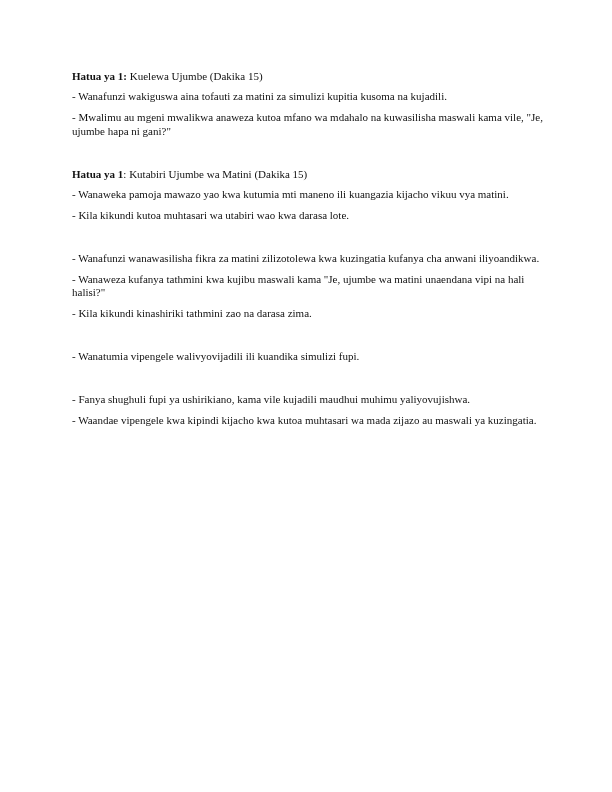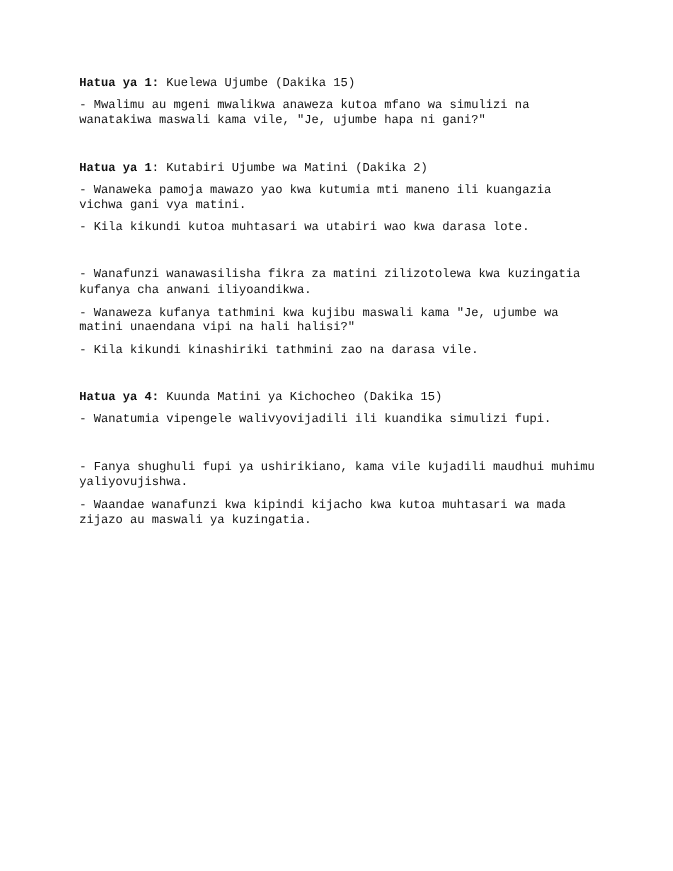--- a/index.html
+++ b/index.html
@@ -3,56 +3,56 @@
   <meta charset="utf-8">
   <style>
     html, body { margin: 0; padding: 0; background: #ffffff; }
     body {
       width: 612px; height: 792px; position: relative; overflow: hidden;
       font-family: "Liberation Serif", "DejaVu Serif", serif;
       color: #111111;
       font-size: 11px;
       line-height: 13.4px;
     }
-    .page { position: absolute; left: 72px; top: 70px; width: 474px; font-family: Liberation Mono, monospace; }
+    .page { position: absolute; left: 72px; top: 70px; width: 474px; }
     .section { margin: 0; }
     .heading { margin: 0 0 7px 0; }
     .heading b { font-weight: bold; }
     .para { margin: 0 0 7.5px 0; }
     .gap1 { height: 22px; }
   </style>
 </head>
 <body>
 
 <div class="page">
 
   <div class="section">
     <p class="heading"><b>Hatua ya 1:</b><span> Kuelewa Ujumbe (Dakika 15)</span></p>
-    <p class="para">- Mwalimu au mgeni mwalikwa anaweza kutoa mfano wa simulizi na wanatakiwa maswali kama vile, "Je, ujumbe hapa ni gani?"</p>
+    <p class="para">- Wanafunzi wakiguswa aina tofauti za matini za simulizi kupitia kusoma na kujadili.</p>
+    <p class="para">- Mwalimu au mgeni mwalikwa anaweza kutoa mfano wa mdahalo na kuwasilisha maswali kama vile, "Je, ujumbe hapa ni gani?"</p>
   </div>
   <div class="gap1"></div>
 
   <div class="section">
-    <p class="heading"><b>Hatua ya 1</b><span>: Kutabiri Ujumbe wa Matini (Dakika 2)</span></p>
-    <p class="para">- Wanaweka pamoja mawazo yao kwa kutumia mti maneno ili kuangazia vichwa gani vya matini.</p>
+    <p class="heading"><b>Hatua ya 1</b><span>: Kutabiri Ujumbe wa Matini (Dakika 15)</span></p>
+    <p class="para">- Wanaweka pamoja mawazo yao kwa kutumia mti maneno ili kuangazia kijacho vikuu vya matini.</p>
     <p class="para">- Kila kikundi kutoa muhtasari wa utabiri wao kwa darasa lote.</p>
   </div>
   <div class="gap1"></div>
 
   <div class="section">
     <p class="para">- Wanafunzi wanawasilisha fikra za matini zilizotolewa kwa kuzingatia kufanya cha anwani iliyoandikwa.</p>
     <p class="para">- Wanaweza kufanya tathmini kwa kujibu maswali kama "Je, ujumbe wa matini unaendana vipi na hali halisi?"</p>
-    <p class="para">- Kila kikundi kinashiriki tathmini zao na darasa vile.</p>
+    <p class="para">- Kila kikundi kinashiriki tathmini zao na darasa zima.</p>
   </div>
   <div class="gap1"></div>
 
   <div class="section">
-    <p class="heading"><b>Hatua ya 4:</b><span> Kuunda Matini ya Kichocheo (Dakika 15)</span></p>
     <p class="para">- Wanatumia vipengele walivyovijadili ili kuandika simulizi fupi.</p>
   </div>
   <div class="gap1"></div>
 
   <div class="section">
     <p class="para">- Fanya shughuli fupi ya ushirikiano, kama vile kujadili maudhui muhimu yaliyovujishwa.</p>
-    <p class="para">- Waandae wanafunzi kwa kipindi kijacho kwa kutoa muhtasari wa mada zijazo au maswali ya kuzingatia.</p>
+    <p class="para">- Waandae vipengele kwa kipindi kijacho kwa kutoa muhtasari wa mada zijazo au maswali ya kuzingatia.</p>
   </div>
 
 </div>
 
 </body></html>

